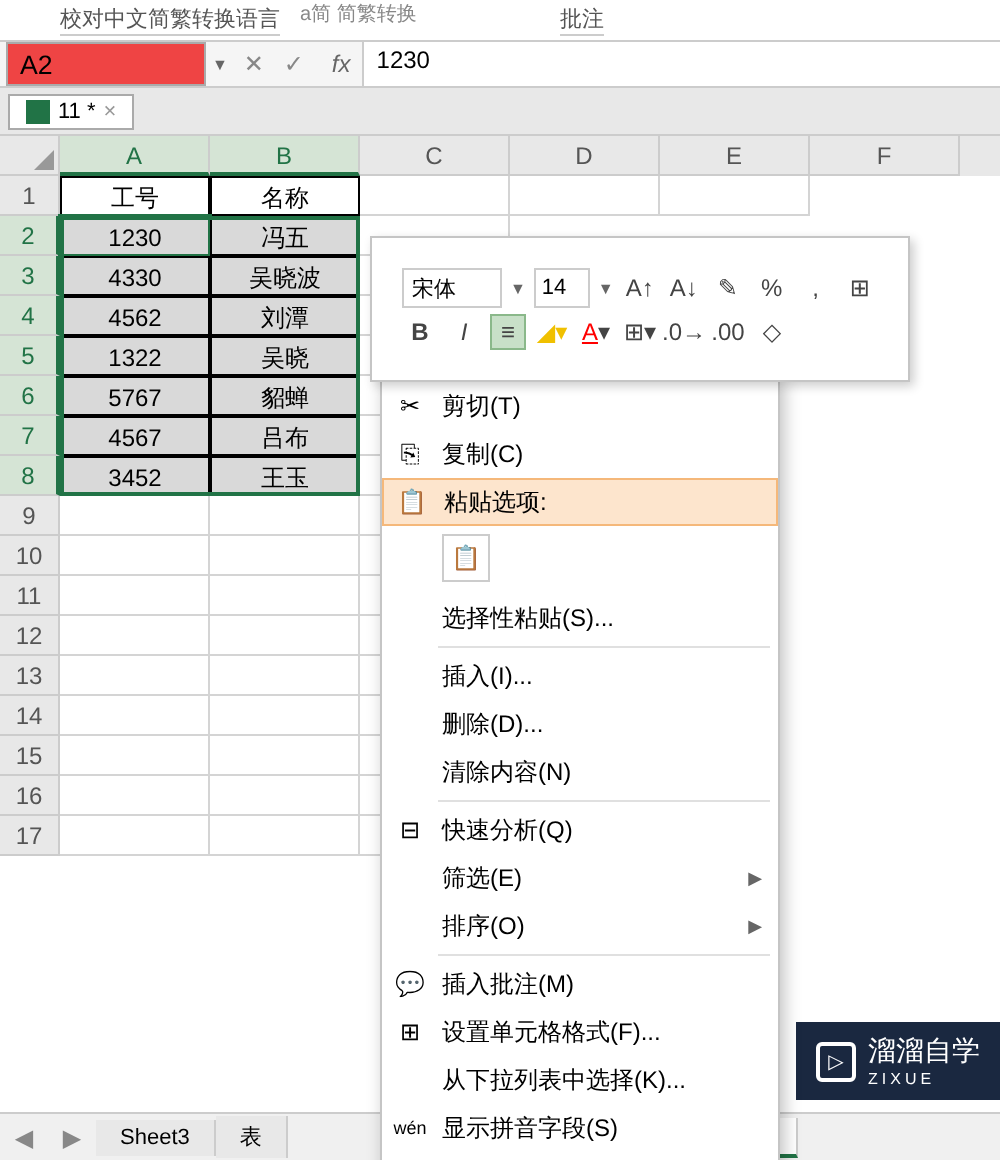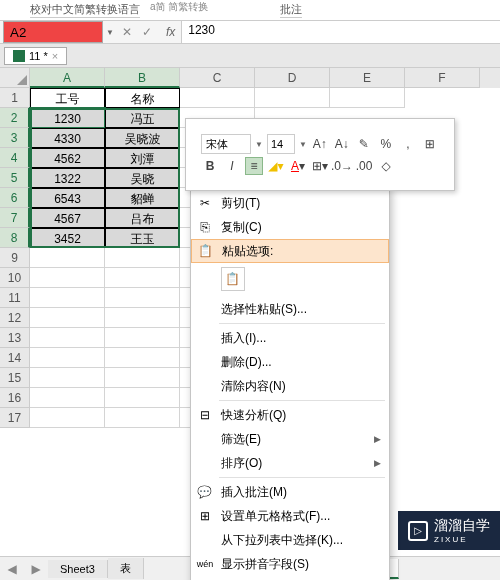--- a/index.html
+++ b/index.html
@@ -137,21 +137,21 @@
       <div class="cell"></div>
     </div>
     <div class="row">
       <div class="row-h sel">5</div>
       <div class="cell bordered">1322</div>
       <div class="cell bordered">吴晓</div>
       <div class="cell"></div>
     </div>
     <div class="row">
       <div class="row-h sel">6</div>
-      <div class="cell bordered">6543</div>
+      <div class="cell bordered">5767</div>
       <div class="cell bordered">貂蝉</div>
       <div class="cell"></div>
     </div>
     <div class="row">
       <div class="row-h sel">7</div>
       <div class="cell bordered">4567</div>
       <div class="cell bordered">吕布</div>
       <div class="cell"></div>
     </div>
     <div class="row">

